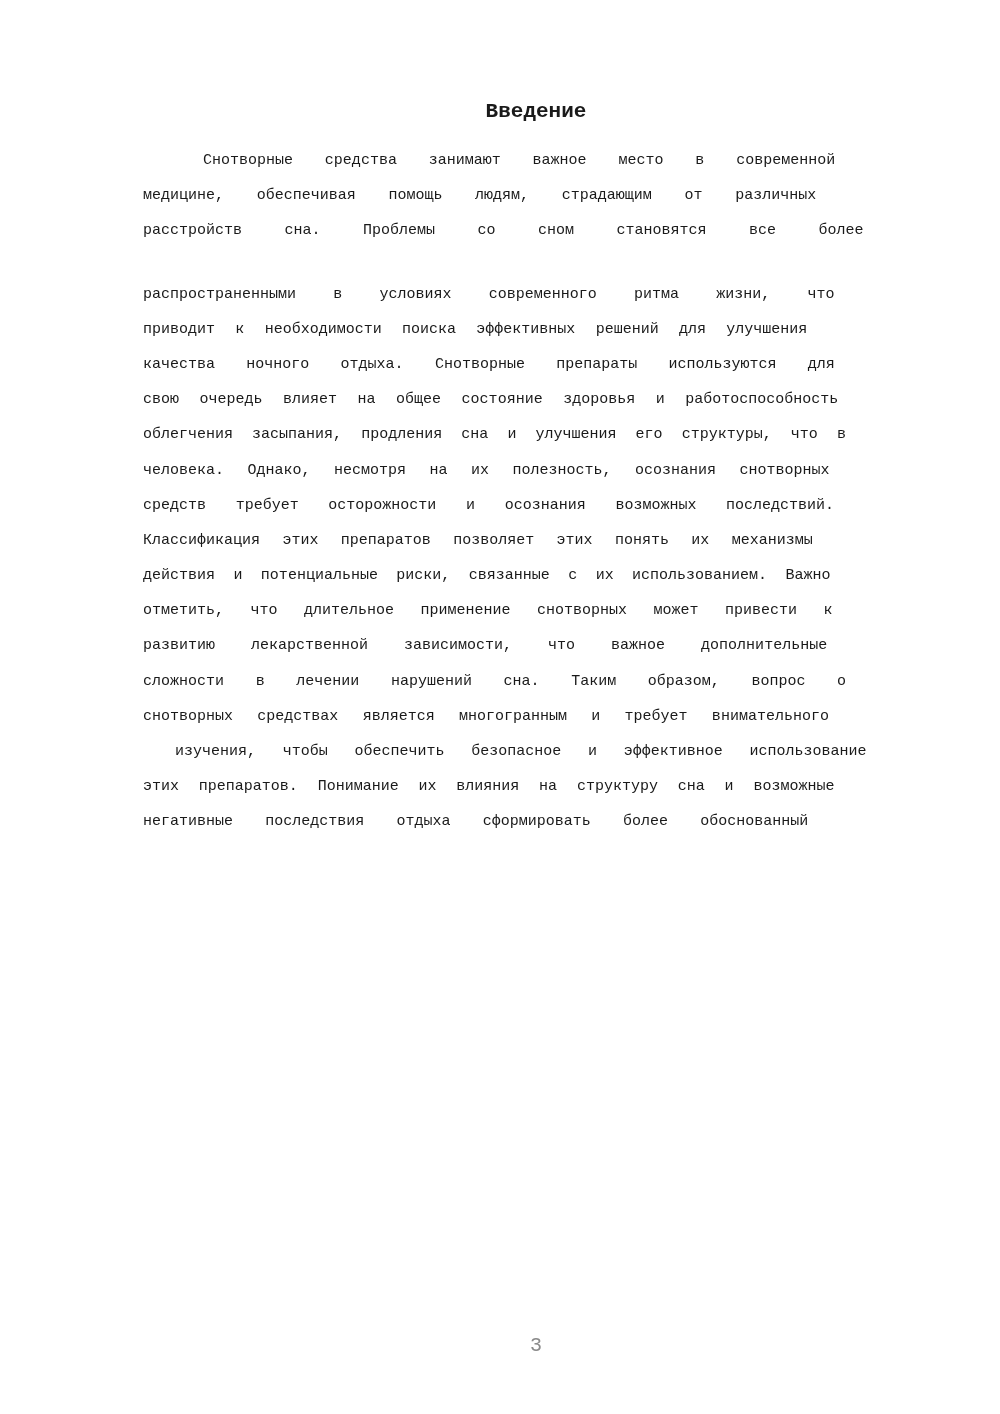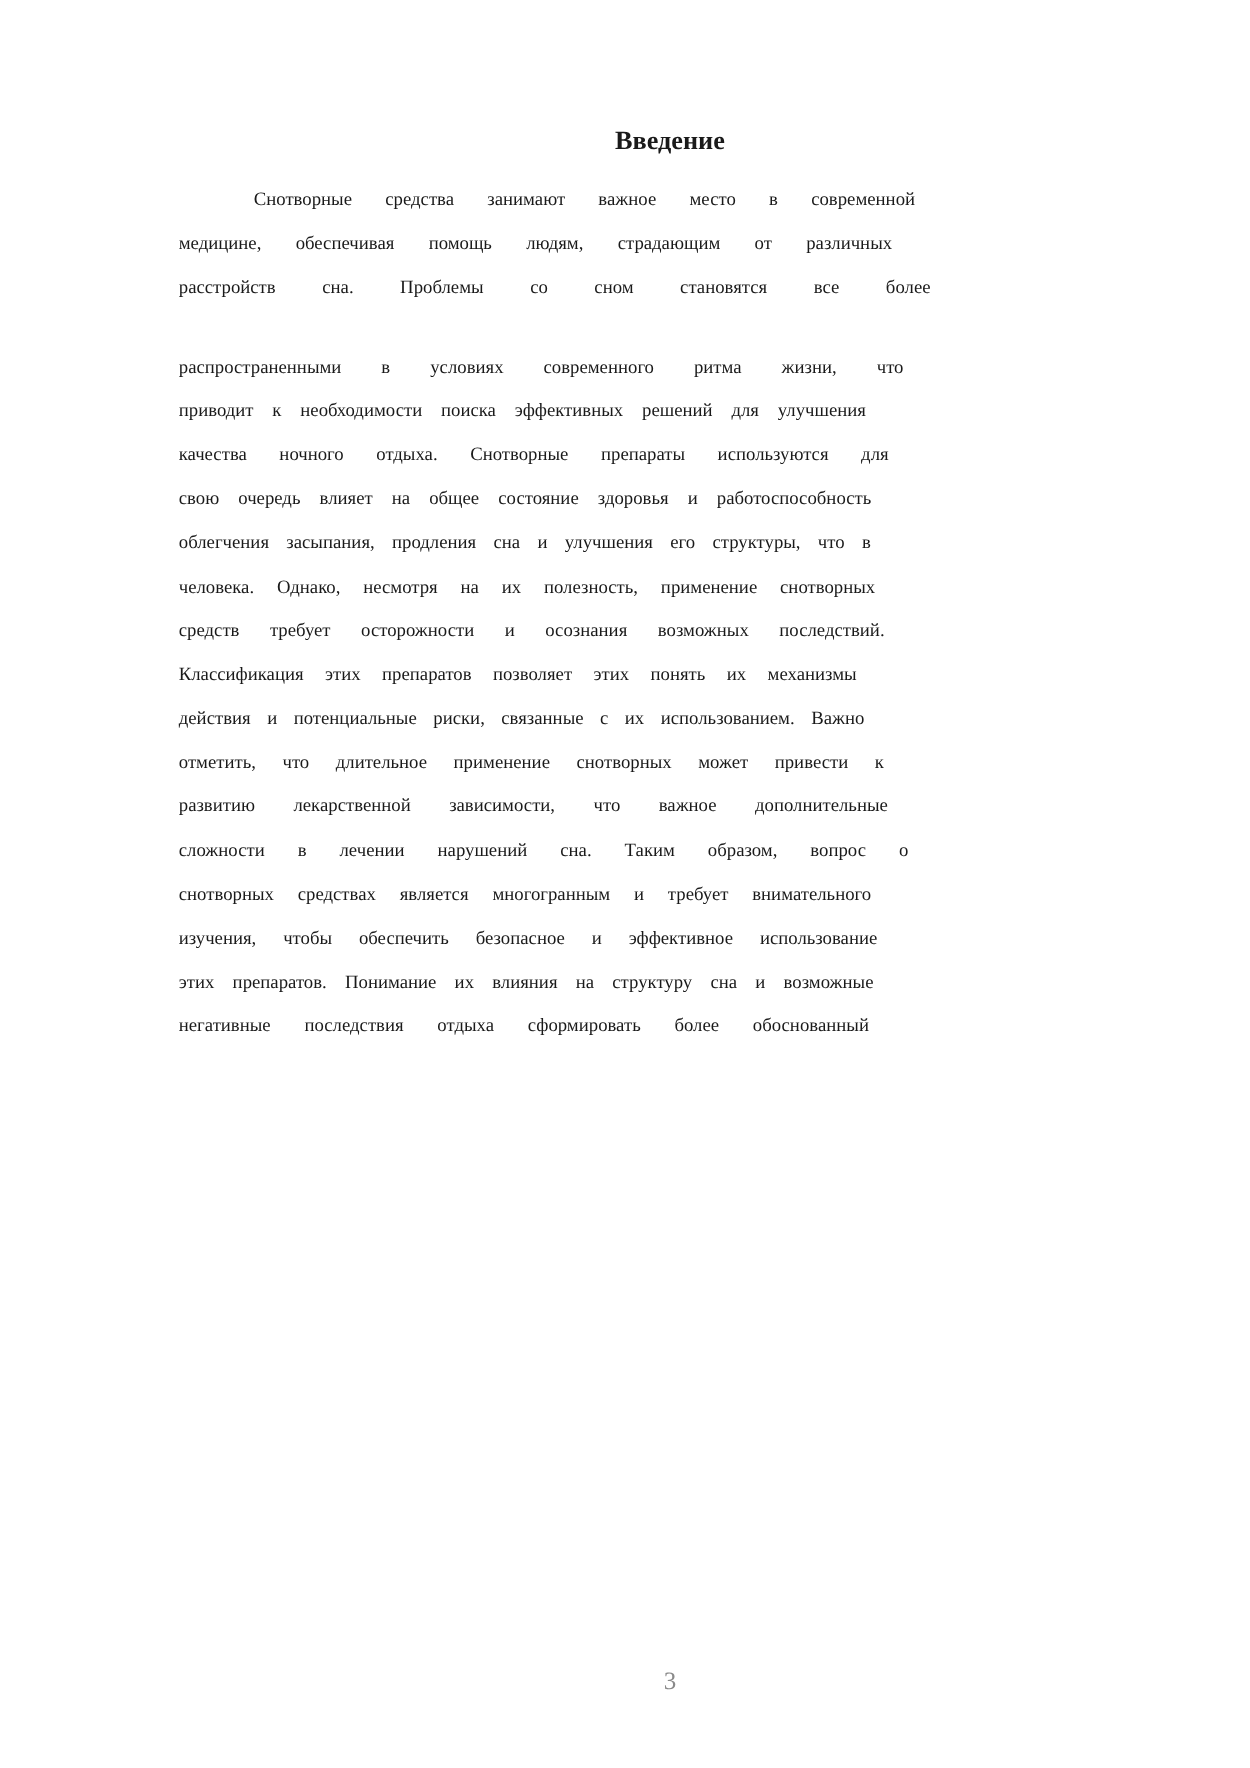--- a/index.html
+++ b/index.html
@@ -1,19 +1,19 @@
 <!DOCTYPE html>
 <html><head>
 <meta charset="utf-8">
 <style>
   html, body { margin: 0; padding: 0; background: #ffffff; }
   body { width: 1000px; height: 1414px; position: relative; overflow: hidden; }
   .page {
     position: absolute; left: 0; top: 0; width: 944px; height: 1414px; background: #ffffff;
-    font-family: Liberation Serif, serif; color: #1a1a1a; border-radius: 13px;
+    font-family: Liberation Mono, monospace; color: #1a1a1a; border-radius: 13px;
   }
   .title {
     position: absolute; top: 98px; left: 0; width: 1072px; text-align: center;
     font-weight: bold; font-size: 21px; line-height: 28px;
   }
   .body-text { position: absolute; left: 143px; top: 143px; width: 785px; }
   .line {
     display: block; font-size: 15px; line-height: 35.2px; height: 35.2px;
     text-align: justify; text-align-last: justify; white-space: nowrap; overflow: visible;
   }
@@ -32,27 +32,27 @@
 
   <div class="body-text">
     <span class="line indent" style="word-spacing: 22.8542px; text-align: left; text-align-last: left;">Снотворные средства занимают важное место в современной</span>
     <span class="line" style="word-spacing: 23.6823px; text-align: left; text-align-last: left;">медицине, обеспечивая помощь людям, страдающим от различных</span>
     <span class="line" style="word-spacing: 33.4732px; text-align: left; text-align-last: left;">расстройств сна. Проблемы со сном становятся все более</span>
     <span class="line" style="word-spacing: 28.237px; text-align: left; text-align-last: left; margin-top: 28px;">распространенными в условиях современного ритма жизни, что</span>
     <span class="line" style="word-spacing: 11.3192px; text-align: left; text-align-last: left;">приводит к необходимости поиска эффективных решений для улучшения</span>
     <span class="line" style="word-spacing: 22.2839px; text-align: right; text-align-last: left;">качества ночного отдыха. Снотворные препараты используются для</span>
     <span class="line" style="word-spacing: 11.5156px; text-align: left; text-align-last: left;">свою очередь влияет на общее состояние здоровья и работоспособность</span>
     <span class="line" style="word-spacing: 10.0903px; text-align: left; text-align-last: left;">облегчения засыпания, продления сна и улучшения его структуры, что в</span>
-    <span class="line" style="word-spacing: 14.5px; text-align: left; text-align-last: left;">человека. Однако, несмотря на их полезность, применение снотворных</span>
+    <span class="line" style="word-spacing: 14.5px; text-align: left; text-align-last: left;">человека. Однако, несмотря на их полезность, осознания снотворных</span>
     <span class="line" style="word-spacing: 20.6641px; text-align: left; text-align-last: left;">средств требует осторожности и осознания возможных последствий.</span>
     <span class="line" style="word-spacing: 13.3661px; text-align: left; text-align-last: left;">Классификация этих препаратов позволяет этих понять их механизмы</span>
     <span class="line" style="word-spacing: 9.42773px; text-align: left; text-align-last: left;">действия и потенциальные риски, связанные с их использованием. Важно</span>
     <span class="line" style="word-spacing: 17.4754px; text-align: left; text-align-last: left;">отметить, что длительное применение снотворных может привести к</span>
     <span class="line" style="word-spacing: 27.0094px; text-align: left; text-align-last: left;">развитию лекарственной зависимости, что важное дополнительные</span>
     <span class="line" style="word-spacing: 22.627px; text-align: left; text-align-last: left;">сложности в лечении нарушений сна. Таким образом, вопрос о</span>
     <span class="line" style="word-spacing: 15.2995px; text-align: left; text-align-last: left;">снотворных средствах является многогранным и требует внимательного</span>
-    <span class="line" style="word-spacing: 17.7526px; text-align: left; text-align-last: left;">изучения, чтобы обеспечить безопасное и эффективное использование</span>
+    <span class="line" style="word-spacing: 17.7526px; text-align: left; text-align-last: left; margin-left: 32px;">изучения, чтобы обеспечить безопасное и эффективное использование</span>
     <span class="line" style="word-spacing: 10.8108px; text-align: left; text-align-last: left;">этих препаратов. Понимание их влияния на структуру сна и возможные</span>
     <span class="line" style="word-spacing: 23.225px; text-align: left; text-align-last: left;">негативные последствия отдыха сформировать более обоснованный</span>
   </div>
 
   <div class="page-number">3</div>
 </div>
 
 </body></html>

